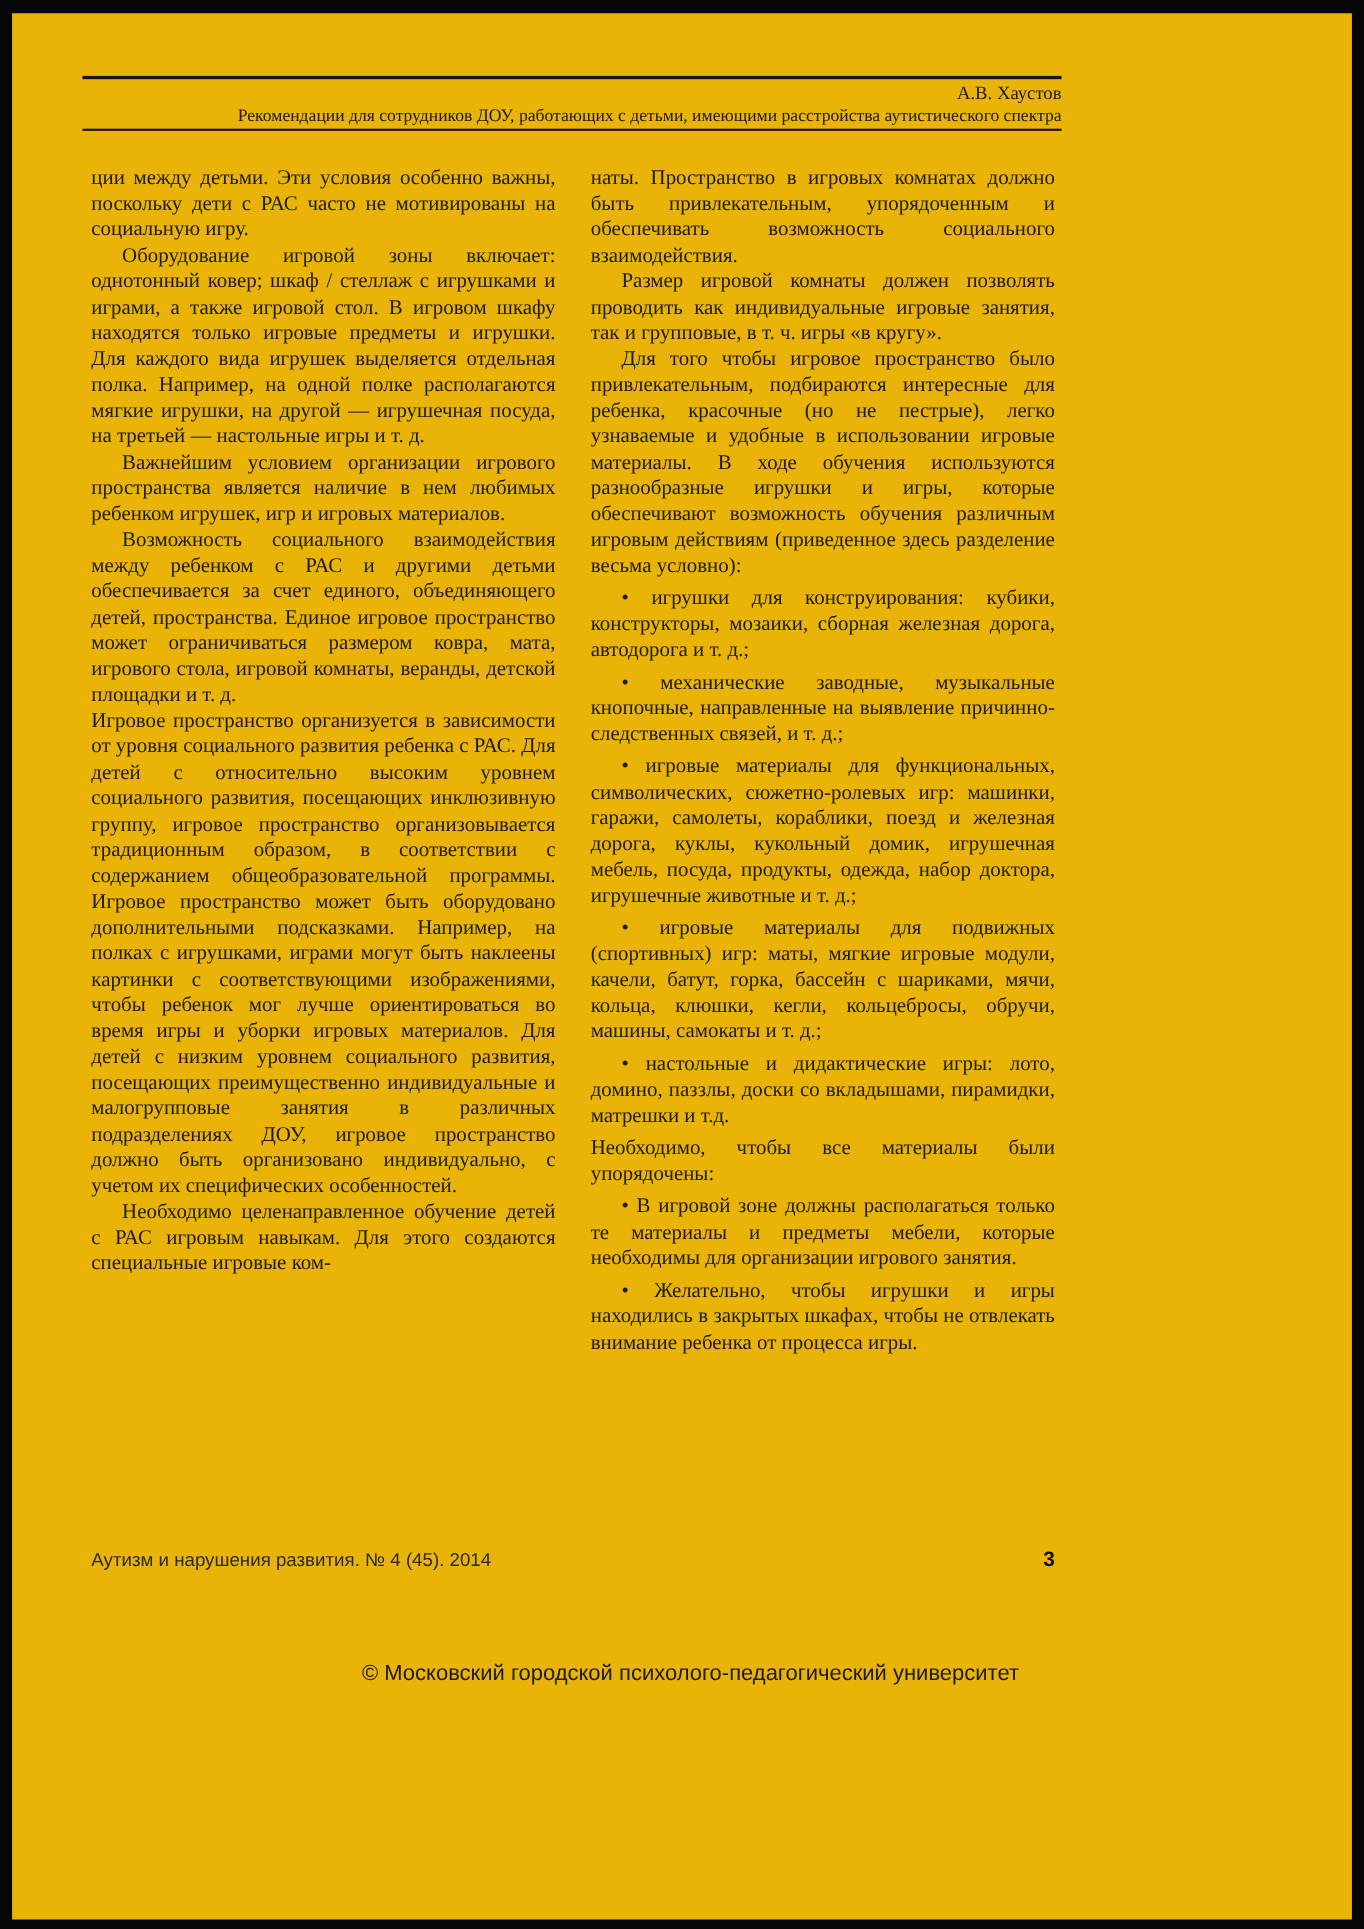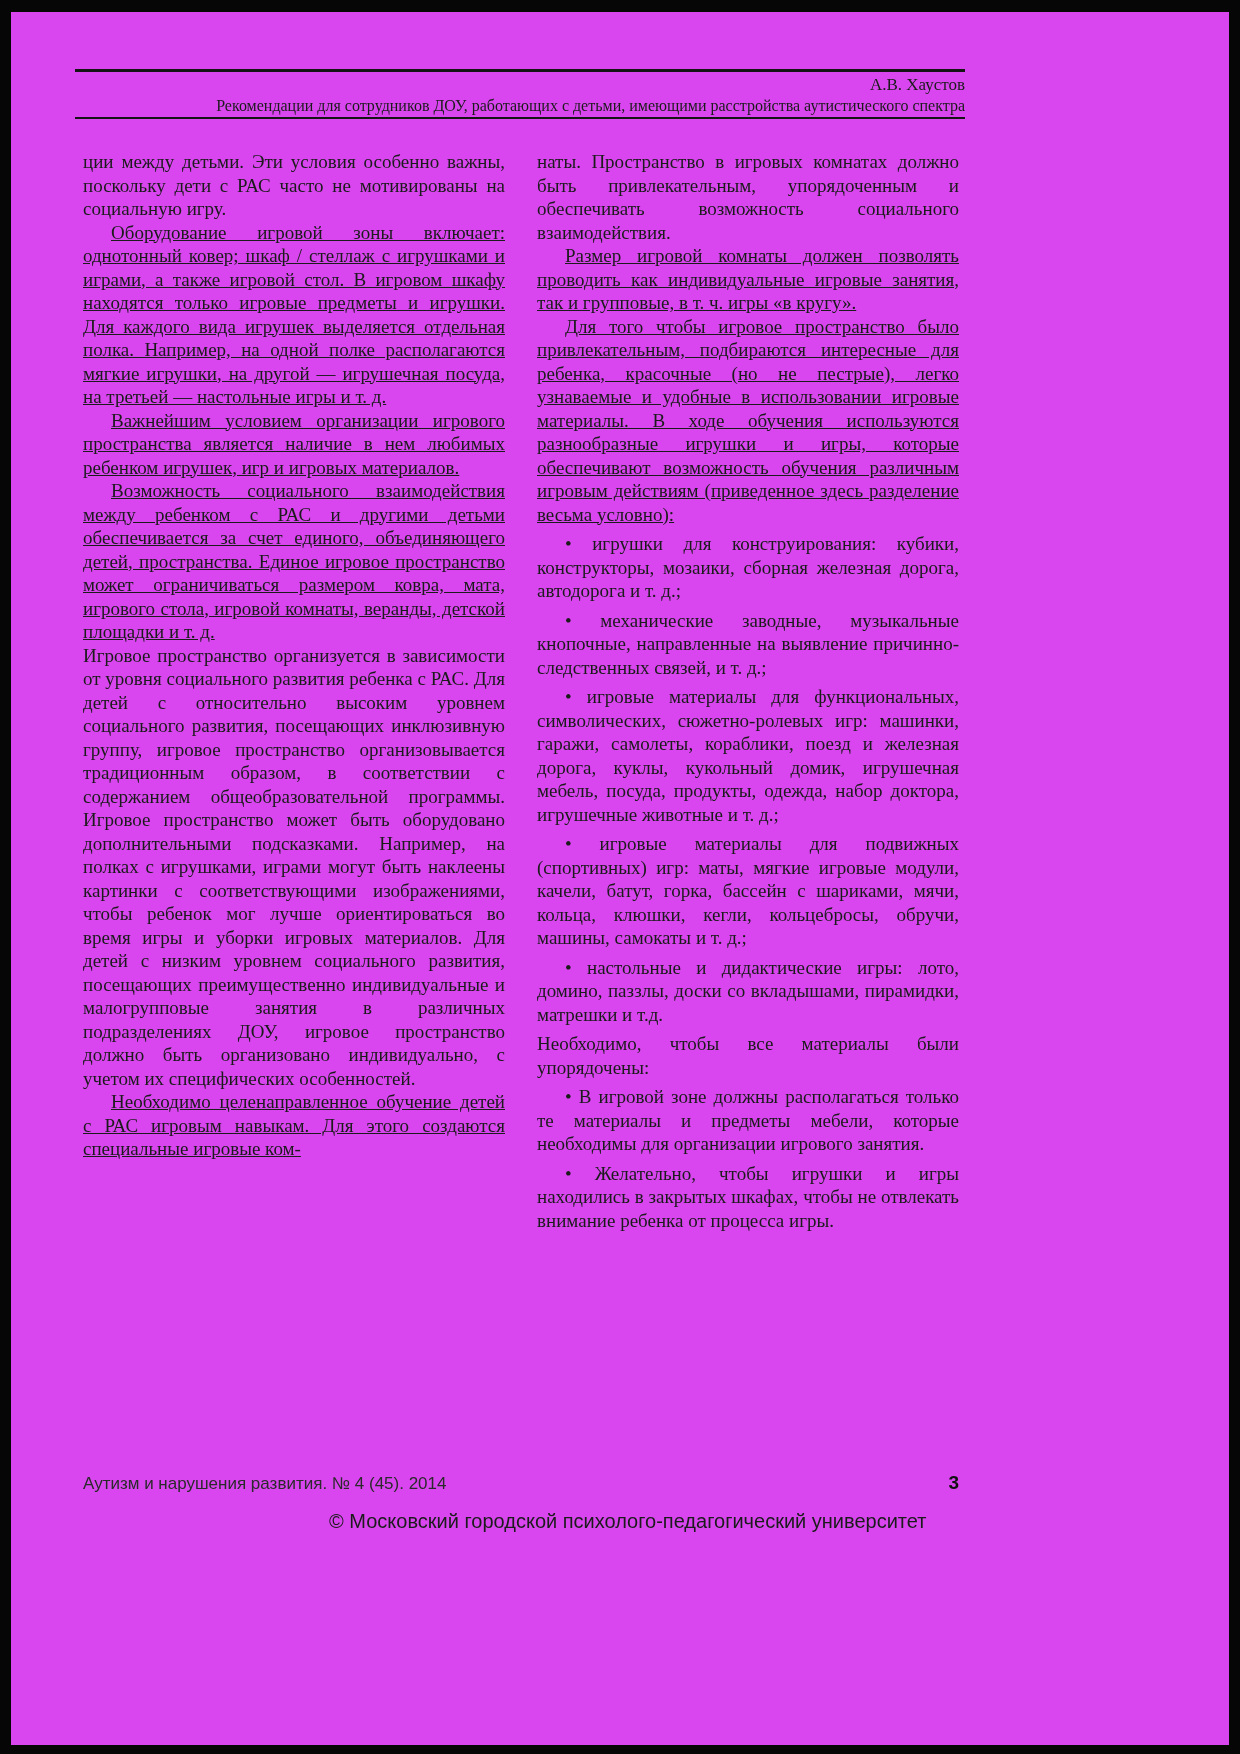--- a/index.html
+++ b/index.html
@@ -1,21 +1,21 @@
 <!DOCTYPE html>
 <html lang="ru"><head>
 <meta charset="utf-8">
 <style>
   * { margin: 0; padding: 0; box-sizing: border-box; }
   html, body { width: 1240px; background: #ffffff; }
   .page {
     position: relative;
     width: 1240px;
     height: 1754px;
-    background: #d946ef;
+    background: #eab308;
     border-top: 12px solid #060606;
     border-left: 11px solid #060606;
     border-right: 11px solid #060606;
     border-bottom: 9px solid #060606;
     font-family: "Liberation Serif", "DejaVu Serif", serif;
     color: #1b1b1b;
     overflow: hidden;
   }
   .rule { position: absolute; left: 64px; width: 890px; background: #141414; }
   .rule-top { top: 57px; height: 3px; }
@@ -34,26 +34,26 @@
   }
   .col {
     width: 422px;
     font-size: 19px;
     line-height: 23.5px;
     text-align: justify;
     hyphens: auto;
     -webkit-hyphens: auto;
     color: #1b1b1b;
   }
-  .col p.ind    { text-indent: 28px; text-decoration: underline; }
+  .col p.ind    { text-indent: 28px; }
   .col p.cont   { text-indent: 0; }
   .col p.bullet { text-indent: 28px; margin-top: 6px; }
   .col p.spaced { margin-top: 6px; }
   .page-footer {
-    position: absolute; left: 72px; top: 1460px; width: 876px;
+    position: absolute; left: 72px; top: 1396px; width: 876px;
     display: flex; justify-content: space-between; align-items: baseline;
     font-family: "Liberation Sans", "DejaVu Sans", sans-serif;
     font-size: 17px; color: #2a2a2a;
   }
   .page-num { font-weight: bold; font-size: 19px; color: #111111; }
   .copyright {
     position: absolute; left: 318px; top: 1498px;
     font-family: "Liberation Sans", "DejaVu Sans", sans-serif;
     font-size: 20px; line-height: 23px; color: #1b1b1b;
   }

